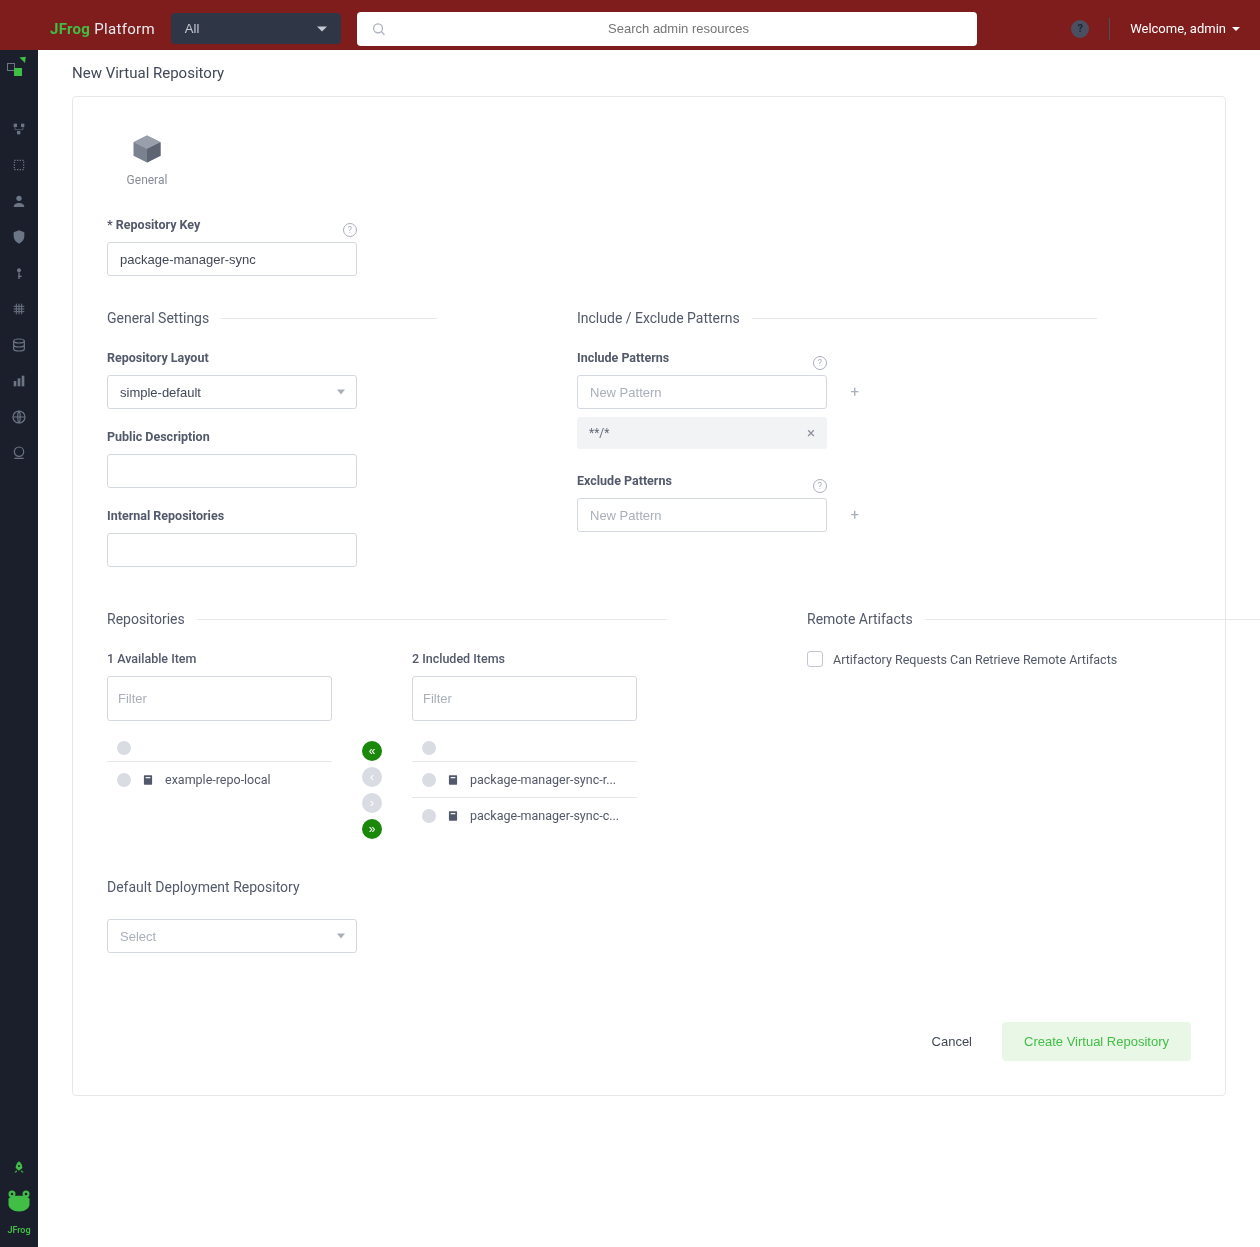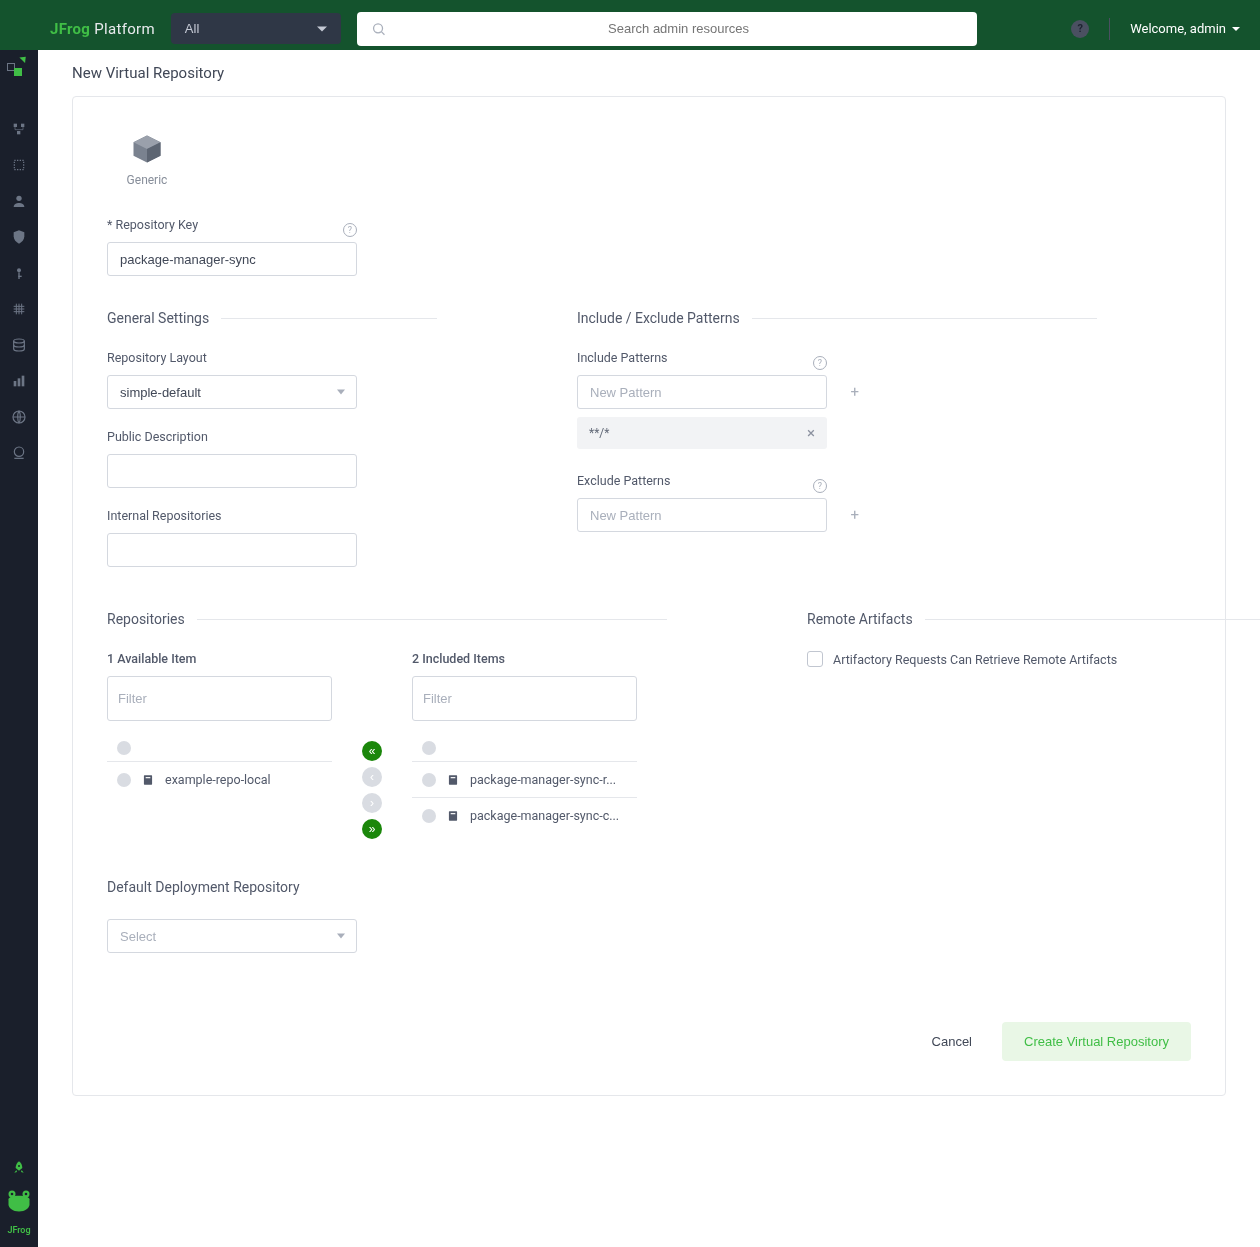--- a/index.html
+++ b/index.html
@@ -1,19 +1,19 @@
 <!DOCTYPE html>
 <html><head>
 <meta charset="utf-8">
 <style>
 * { margin: 0; padding: 0; box-sizing: border-box; }
 body { font-family: -apple-system, BlinkMacSystemFont, "Segoe UI", Roboto, Arial, sans-serif; background: #fff; font-size: 13px; color: #414857; }
 
 
-.top-header { height: 57px; background: #14532d; display: flex; align-items: center; padding: 0 20px 0 50px; gap: 16px; }
+.top-header { height: 57px; background: #7f1d1d; display: flex; align-items: center; padding: 0 20px 0 50px; gap: 16px; }
 .logo { font-size: 15px; font-weight: 400; letter-spacing: 0.3px; }
 .logo .j { color: #40be46; font-weight: 700; }
 .logo .frog { color: #40be46; font-weight: 700; }
 .logo .platform { color: #e8eaed; font-weight: 400; }
 .filter-dropdown { background: #2f3746; color: #c4c9d4; border: none; border-radius: 4px; padding: 8px 40px 8px 14px; font-size: 13px; cursor: pointer; position: relative; width: 170px; text-align: left; }
 .filter-dropdown::after { content: ''; position: absolute; right: 14px; top: 50%; width: 0; height: 0; border-left: 5px solid transparent; border-right: 5px solid transparent; border-top: 5px solid #c4c9d4; transform: translateY(-50%); }
 .search-wrap { flex: 1; display: flex; align-items: center; background: #fff; border-radius: 4px; padding: 0 14px; height: 34px; max-width: 620px; }
 .search-wrap input { border: none; outline: none; font-size: 13px; width: 100%; margin-left: 8px; background: transparent; text-align: center; }
 .header-right { margin-left: auto; display: flex; align-items: center; gap: 20px; color: #fff; font-size: 13px; }
 .help-circle { width: 18px; height: 18px; border-radius: 50%; background: #4a5061; display: flex; align-items: center; justify-content: center; font-size: 11px; color: #1d2330; font-weight:bold; }
@@ -38,21 +38,21 @@
 .card { margin: 0 34px 34px 34px; border: 1px solid #e5e7eb; border-radius: 4px; background: #fff; padding: 34px; min-height: 1000px; display: flex; flex-direction: column; }
 
 
 .pkg-type { display: flex; flex-direction:column; align-items:center; width: 80px; margin-bottom: 30px; }
 .pkg-cube { width: 36px; height: 36px; position: relative; margin-bottom: 6px; }
 .pkg-cube svg { width: 36px; height:36px; }
 .pkg-type-label { font-size: 12px; color: #878e9a; }
 
 
 .field-group { margin-bottom: 20px; }
-.field-label { font-size: 12.5px; color: #52596a; font-weight: 400; margin-bottom: 10px; display:flex; align-items:center; gap:6px; }
+.field-label { font-size: 12.5px; color: #52596a; font-weight: 700; margin-bottom: 10px; display:flex; align-items:center; gap:6px; }
 .field-label.section { font-size: 14px; color: #52596a; font-weight: 400; display:flex; align-items:center; gap:12px; margin-bottom:24px; }
 .field-label.section .hr { flex:1; height:1px; background:#e5e7eb; }
 .text-input, .select-input { width: 250px; height: 34px; border: 1px solid #d4d8df; border-radius: 3px; padding: 0 12px; font-size: 13px; color: #414857; background:#fff; outline:none; }
 .select-input { appearance: none; position: relative; cursor:pointer; }
 .select-wrap { position: relative; width: 250px; }
 .select-wrap::after { content:''; position:absolute; right:12px; top:50%; transform:translateY(-50%); width:0;height:0; border-left:4px solid transparent; border-right:4px solid transparent; border-top:5px solid #a9afbb; pointer-events:none; }
 .text-input::placeholder { color:#a9afbb; }
 .qmark { width:14px;height:14px;border-radius:50%; border:1px solid #a9afbb; display:inline-flex; align-items:center; justify-content:center; font-size:9px; color:#a9afbb; margin-left:auto; }
 .with-q { position:relative; width:250px; display:flex; align-items:center; }
 .include-exclude .with-q { justify-content:space-between; }
@@ -218,21 +218,21 @@
   <div class="card">
 
     <div class="pkg-type">
       <div class="pkg-cube">
         <svg viewBox="0 0 32 32">
           <polygon points="16 4 28 10 28 22 16 28 4 22 4 10" fill="#7a828f"></polygon>
           <polygon points="16 4 28 10 16 16 4 10" fill="#9aa0ab"></polygon>
           <polygon points="16 16 28 10 28 22 16 28" fill="#5d6572"></polygon>
         </svg>
       </div>
-      <div class="pkg-type-label">Generic</div>
+      <div class="pkg-type-label">General</div>
     </div>
 
     <div class="field-group" style="margin-bottom:34px;">
       <div class="with-q">
         <div class="field-label">* Repository Key</div>
         <span class="qmark">?</span>
       </div>
       <input class="text-input" type="text" value="package-manager-sync" style="">
     </div>
 

